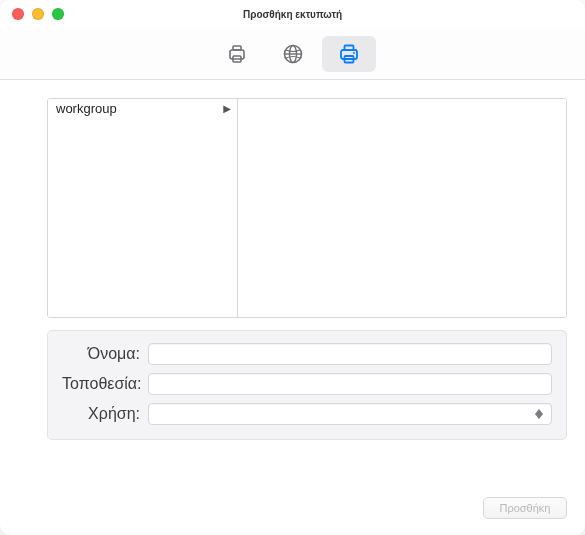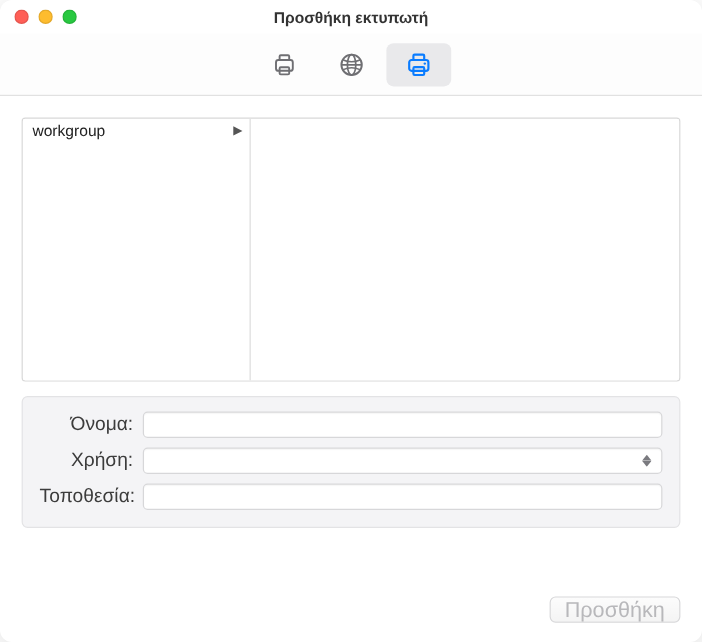--- a/index.html
+++ b/index.html
@@ -43,21 +43,21 @@
       border-radius: 50%;
     }
     .tl.close { background: #ff5f57; border: 0.5px solid rgba(0,0,0,0.1);}
     .tl.min   { background: #febc2e; border: 0.5px solid rgba(0,0,0,0.1);}
     .tl.max   { background: #28c840; border: 0.5px solid rgba(0,0,0,0.1);}
     .title {
       position: absolute;
       left: 0;
       right: 0;
       text-align: center;
-      font-size: 13px;
+      font-size: 10px;
       font-weight: 600;
       color: #333;
       pointer-events: none;
     }
     .toolbar {
       height: 52px;
       display: flex;
       justify-content: center;
       align-items: center;
       gap: 2px;
@@ -79,20 +79,21 @@
     .tb-btn svg {
       width: 24px;
       height: 24px;
     }
     .content {
       flex: 1;
       padding: 18px 18px 14px 18px;
       display: flex;
       flex-direction: column;
       gap: 12px;
+      margin-left: 29px;
     }
     .browser {
       height: 220px;
       display: flex;
       border: 1px solid #d8d8d8;
       border-radius: 3px;
       background: #ffffff;
       overflow: hidden;
     }
     .browser-col-left {
@@ -166,21 +167,21 @@
       display: flex;
       justify-content: flex-end;
       padding: 4px 18px 16px 18px;
     }
     .add-btn {
       min-width: 84px;
       height: 22px;
       border: 1px solid #d7d7d9;
       border-radius: 5px;
       background: linear-gradient(#fcfcfc,#f4f4f4);
-      font-size: 18px;
+      font-size: 11px;
       color: #b8b8bb;
       display: flex;
       align-items: center;
       justify-content: center;
       padding: 0 12px;
     }
   </style>
 </head>
 <body>
 
@@ -230,40 +231,40 @@
           <span>workgroup</span>
           <span class="arrow">▶</span>
         </div>
       </div>
       <div class="browser-col-right"></div>
     </div>
 
     <div class="form-section">
       <div class="form-row">
         <div class="form-label">Όνομα:</div>
+        <input class="form-input" type="text" value="" style="">
+      </div>
+      <div class="form-row">
+        <div class="form-label">Τοποθεσία:</div>
         <input class="form-input" type="text" value="" style="">
       </div>
       <div class="form-row">
         <div class="form-label">Χρήση:</div>
         <div class="form-select">
           <span></span>
           <span class="select-arrows">
             <svg viewBox="0 0 8 5">
                 <path d="M0 5 L4 0 L8 5 Z" fill="#7a7a7f"></path>
               </svg>
             <svg viewBox="0 0 8 5">
                 <path d="M0 0 L4 5 L8 0 Z" fill="#7a7a7f"></path>
               </svg>
           </span>
         </div>
       </div>
-      <div class="form-row">
-        <div class="form-label">Τοποθεσία:</div>
-        <input class="form-input" type="text" value="" style="">
-      </div>
     </div>
 
   </div>
 
   <div class="footer">
     <div class="add-btn">
       <span>Προσθήκη</span>
     </div>
   </div>
 

